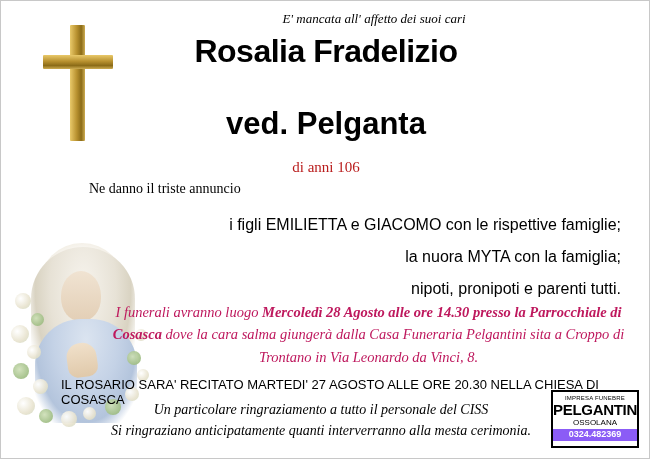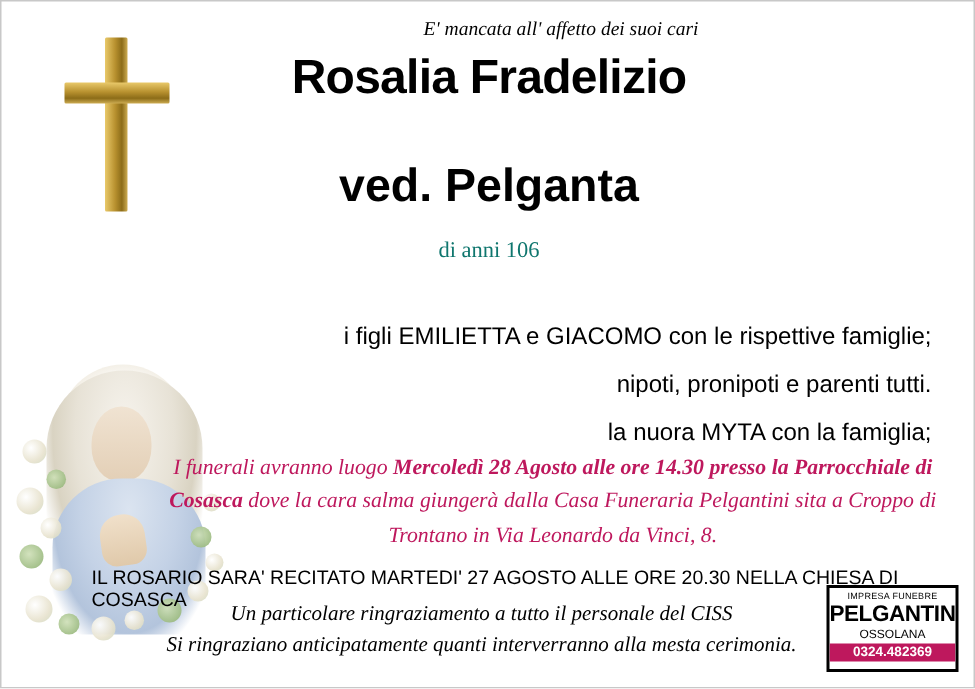--- a/index.html
+++ b/index.html
@@ -158,21 +158,21 @@
     font-size: 31px;
     color: #000;
   }
   .age {
     position: absolute;
     top: 158px;
     left: 0;
     width: 650px;
     text-align: center;
     font-size: 15px;
-    color: #0f766e;
+    color: #b91c1c;
   }
   .announce {
     position: absolute;
     top: 180px;
     left: 88px;
     font-size: 14px;
     color: #000;
   }
   .family {
     position: absolute;
@@ -250,21 +250,21 @@
     letter-spacing: -0.3px;
     margin-top: 1px;
   }
   .stamp .s3 {
     font-size: 8px;
     margin-top: 1px;
   }
   .stamp .s4 {
     font-size: 9px;
     font-weight: bold;
-    background: #be185d;
+    background: #8b5cf6;
     color: #fff;
     margin-top: 2px;
     padding: 1px 0;
   }
 </style>
 </head>
 <body>
 
 <div class="page">
 
@@ -299,25 +299,26 @@
   </div>
 
   <div class="line-top">E' mancata all' affetto dei suoi cari</div>
 
   <div class="name">Rosalia Fradelizio</div>
 
   <div class="widow">ved. Pelganta</div>
 
   <div class="age">di anni 106</div>
 
+  <div class="announce">Ne danno il triste annuncio</div>
 
   <div class="family">
     <div>i figli EMILIETTA e GIACOMO con le rispettive famiglie;</div>
+    <div>la nuora MYTA con la famiglia;</div>
     <div>nipoti, pronipoti e parenti tutti.</div>
-    <div>la nuora MYTA con la famiglia;</div>
   </div>
 
   <div class="funeral">
     <span>I funerali avranno luogo </span><b>Mercoledì 28 Agosto alle ore 14.30 presso la Parrocchiale di Cosasca</b><span> dove la cara salma giungerà dalla Casa Funeraria Pelgantini sita a Croppo di Trontano in Via Leonardo da Vinci, 8.</span>
   </div>
 
   <div class="rosary">IL ROSARIO SARA' RECITATO MARTEDI' 27 AGOSTO ALLE ORE 20.30 NELLA CHIESA DI COSASCA</div>
 
   <div class="thanks">
     <div>Un particolare ringraziamento a tutto il personale del CISS</div>

